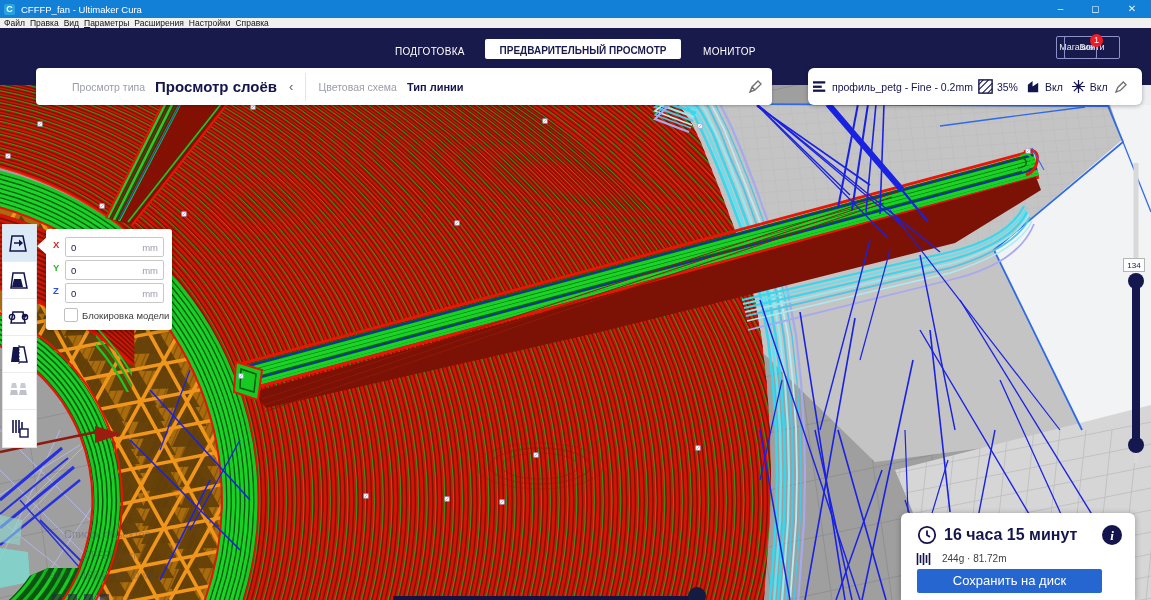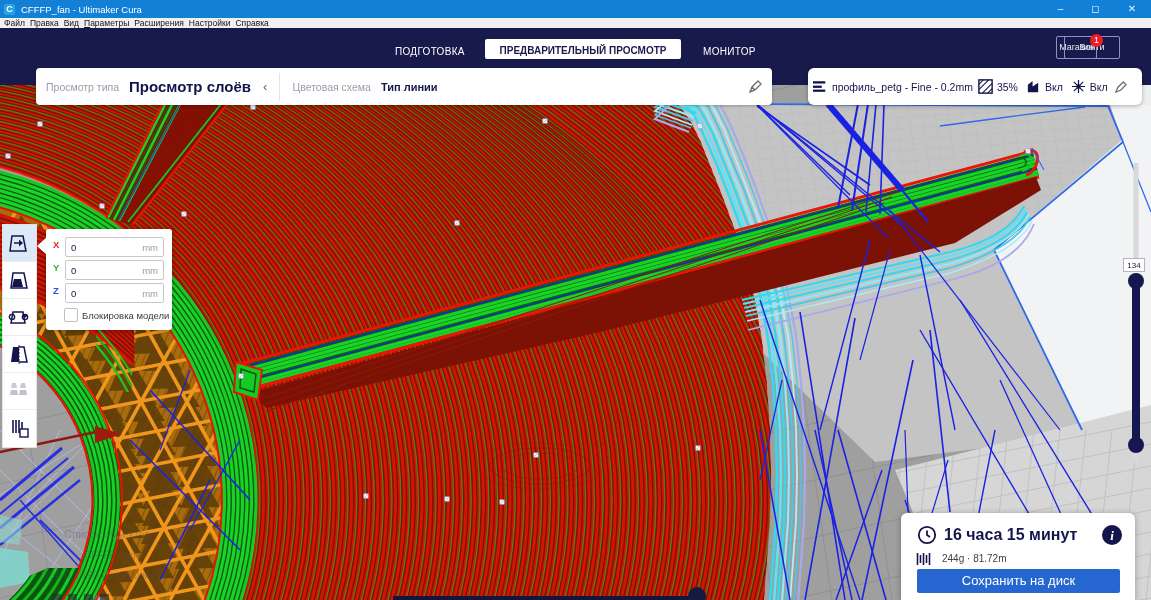--- a/index.html
+++ b/index.html
@@ -9,31 +9,31 @@
 .winbtns { position:absolute; right:0; top:0; height:18px; display:flex; }
 .winbtns div { width:35px; text-align:center; line-height:17px; font-size:10px; color:#eaf2fc; }
 .menubar { position:absolute; left:0; top:18px; width:1151px; height:10px; background:#f0f0f0; color:#111; font-size:8.5px; z-index:30; padding-left:4px; line-height:10px; }
 .menubar span { margin-right:5px; }
 .header { position:absolute; left:0; top:28px; width:1151px; height:57px; background:#191a4c; z-index:19; }
 .logo { position:absolute; left:11px; top:13px; color:#fff; font-size:20px; }
 .tab { position:absolute; top:18px; color:#fff; font-size:10px; letter-spacing:0.3px; }
 .activetab { position:absolute; left:485px; top:11px; width:196px; height:20px; background:#fff; border-radius:2px; color:#191a4c; font-size:10px; font-weight:bold; text-align:center; line-height:24px; white-space:nowrap; }
 .hbtn { position:absolute; top:8px; height:23px; border:1px solid #8d91c9; border-radius:2px; color:#e9eaf6; font-size:9px; text-align:center; line-height:21px; }
 .badge { position:absolute; left:1090px; top:34px; width:13px; height:13px; background:#ee1c24; border-radius:50%; color:#fff; font-size:9px; text-align:center; line-height:13px; z-index:26; }
-.toolrow1 { position:absolute; left:36px; top:68px; width:736px; height:37px; background:#fff; border-radius:4px; box-shadow:0 1px 3px rgba(0,0,0,0.25); z-index:25; display:flex; align-items:center; font-size:10.5px; }
+.toolrow1 { position:absolute; left:36px; top:68px; width:736px; height:37px; background:#fff; border-radius:4px; box-shadow:0 1px 3px rgba(0,0,0,0.25); z-index:25; display:flex; align-items:center; font-size:10.5px;padding-left:26px; }
 .toolrow2 { position:absolute; left:780px; top:68px; width:334px; height:37px; background:#fff; border-radius:6px; box-shadow:0 1px 4px rgba(0,0,0,0.3); z-index:25; display:flex; align-items:center; font-size:10.5px;margin-left:28px; }
 .glabel { color:#9b9daa; }
 .dval { color:#15154d; font-weight:bold; }
 .lefttools { position:absolute; left:2px; top:224px; width:35px; background:#fff; border:1px solid #e2e2e2; z-index:14; }
 .ltb { width:33px; height:37px; border-bottom:1px solid #ececec; position:relative; background:#fff; }
 .xyz { position:absolute; left:46px; top:229px; width:126px; height:101px; background:#fff; border-radius:3px; box-shadow:0 1px 5px rgba(0,0,0,0.3); z-index:15; font-size:9.5px; }
 .xyzbox { position:absolute; left:19px; width:99px; height:20px; border:1px solid #c8c8c8; border-radius:2px; background:#fff; color:#15154d; }
 .slider-label { position:absolute; left:1123px; top:258px; width:22px; height:14px; background:#fff; border:1px solid #b5b5b5; font-size:8px; color:#15154d; text-align:center; line-height:13px; z-index:13; }
 .card { position:absolute; left:901px; top:513px; width:234px; height:87px; background:#fff; border-radius:6px 6px 0 0; box-shadow:0 1px 6px rgba(0,0,0,0.3); z-index:16;padding-left:48px; }
-.savebtn { position:absolute; left:16px; top:56px; width:203px; height:24px; background:#2566d0; border-radius:2px; color:#fff; font-size:13px; text-align:center; line-height:24px; }
+.savebtn { position:absolute; left:16px; top:56px; width:185px; height:24px; background:#2566d0; border-radius:2px; color:#fff; font-size:13px; text-align:center; line-height:24px; }
 </style></head>
 <body>
 <svg id="scene" width="1151" height="600" viewBox="0 0 1151 600">
     <defs>
       <clipPath id="vp">
         <rect x="0" y="85" width="1151" height="515"></rect>
       </clipPath>
       <clipPath id="redclip">
         <path d="M655,85 L675,100 L690,120 L700,140 L710,165 L722,195 L735,230 L746,265 L755,300 L762,340 L767,385 L770,430 L771,475 L770,520 L767,560 L764,600 L239,600 A344,344 0 0 0 0,168 L0,85 Z"></path>
       </clipPath>

